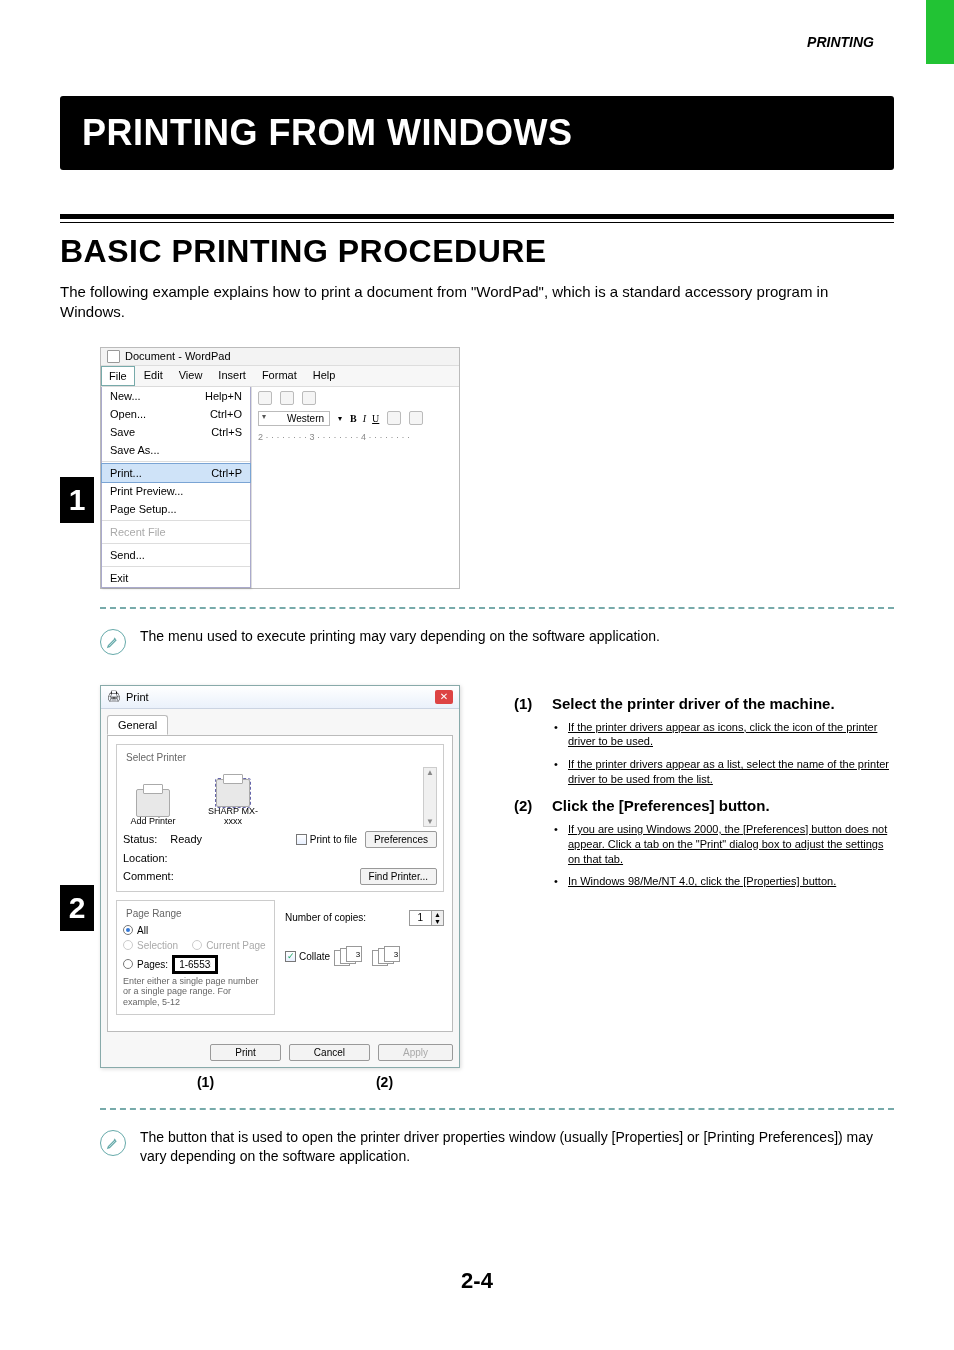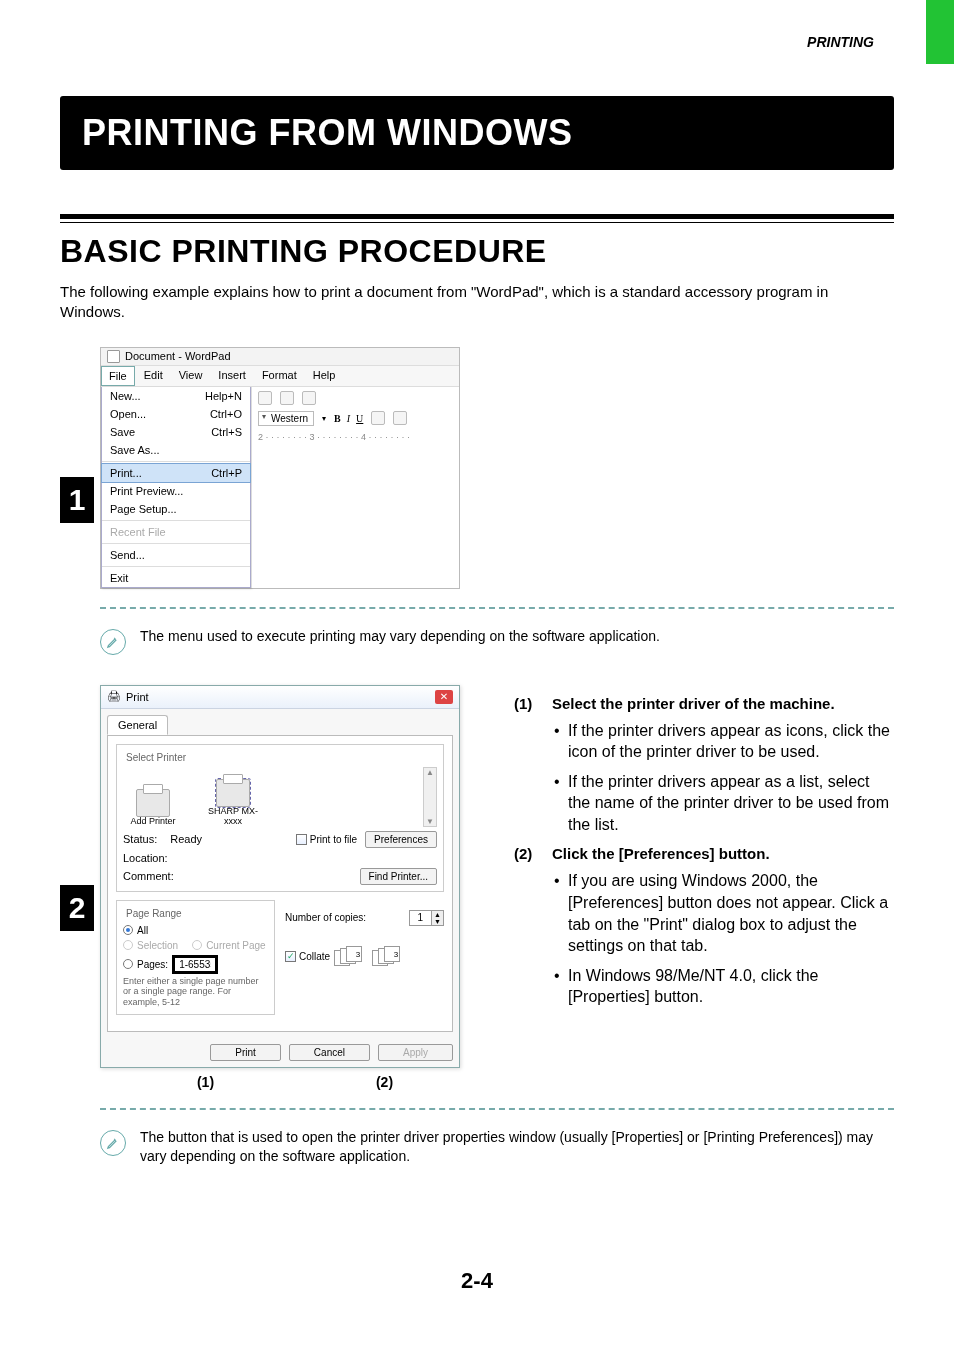--- a/index.html
+++ b/index.html
@@ -68,22 +68,23 @@
   .text-col h3 {
     font-size: 19px; font-weight: bold; line-height:1.3;
     margin-bottom: 8px;
   }
   .text-col p { font-size: 14.5px; line-height:1.35; }
   .sub-num { display:flex; gap:10px; margin-top:10px; }
   .sub-num .idx { font-weight:bold; font-size:15px; width:28px; }
   .sub-num .body { font-size:15px; font-weight:bold; flex:1; }
   ul.bullets { list-style: none; margin-top:4px; }
   ul.bullets li {
-    font-size:16px; line-height:1.35; padding-left: 14px; position:relative;
+    font-size:11px; line-height:1.35; padding-left: 14px; position:relative;
     margin-top: 8px;
+    text-decoration: underline;
   }
   ul.bullets li::before {
     content: "•"; position:absolute; left:0; top:0;
   }
   .note-row {
     border-top: 2px dashed #7aa; 
     margin: 18px 60px 0 100px;
     padding-top: 18px;
     display:flex; align-items:flex-start; gap: 14px;
     font-size:14px; line-height:1.35;
@@ -120,21 +121,21 @@
   .wp-dd-row.disabled { color:#aaa; }
   .wp-dd-sep { height:1px; background:#ddd; margin:2px 0; }
   .wp-dd-row.selected { background:#cfe3f8; outline:1px solid #7aa4d4; }
   .wp-right {
     flex:1; background:#fff; border-left:1px solid #ddd;
     padding:4px 6px; font-size:10px;
   }
   .wp-toolbar { display:flex; align-items:center; gap:8px; color:#666; }
   .wp-tb-icon { width:14px; height:14px; border:1px solid #bbb; border-radius:2px; background:#f5f5f5; }
   .wp-fontrow { display:flex; align-items:center; gap:8px; margin-top:6px; }
-  .wp-dd-small { border:1px solid #bbb; padding:1px 5px 1px 12px; position:relative; background:#fff; }
+  .wp-dd-small { border:1px solid #bbb; padding:1px 5px 1px 28px; position:relative; background:#fff; }
   .wp-dd-small::before { content:"▾"; position:absolute; left:3px; top:0; font-size:8px; color:#555; }
   .wp-formats { display:flex; gap:6px; font-family: "Times New Roman", serif; }
   .wp-rulers { margin-top:6px; color:#888; white-space:nowrap; overflow:hidden; font-size:9px; }
   .inline-printer-btn {
     display:inline-flex; align-items:center; justify-content:center;
     width:42px; height:16px; background:#67b56f; border-radius:2px; position:relative; vertical-align:middle;
   }
   .inline-printer-btn::before {
     content:""; width:12px; height:10px; background:#fff; border:1px solid #777;
     border-radius:1px; display:block;

